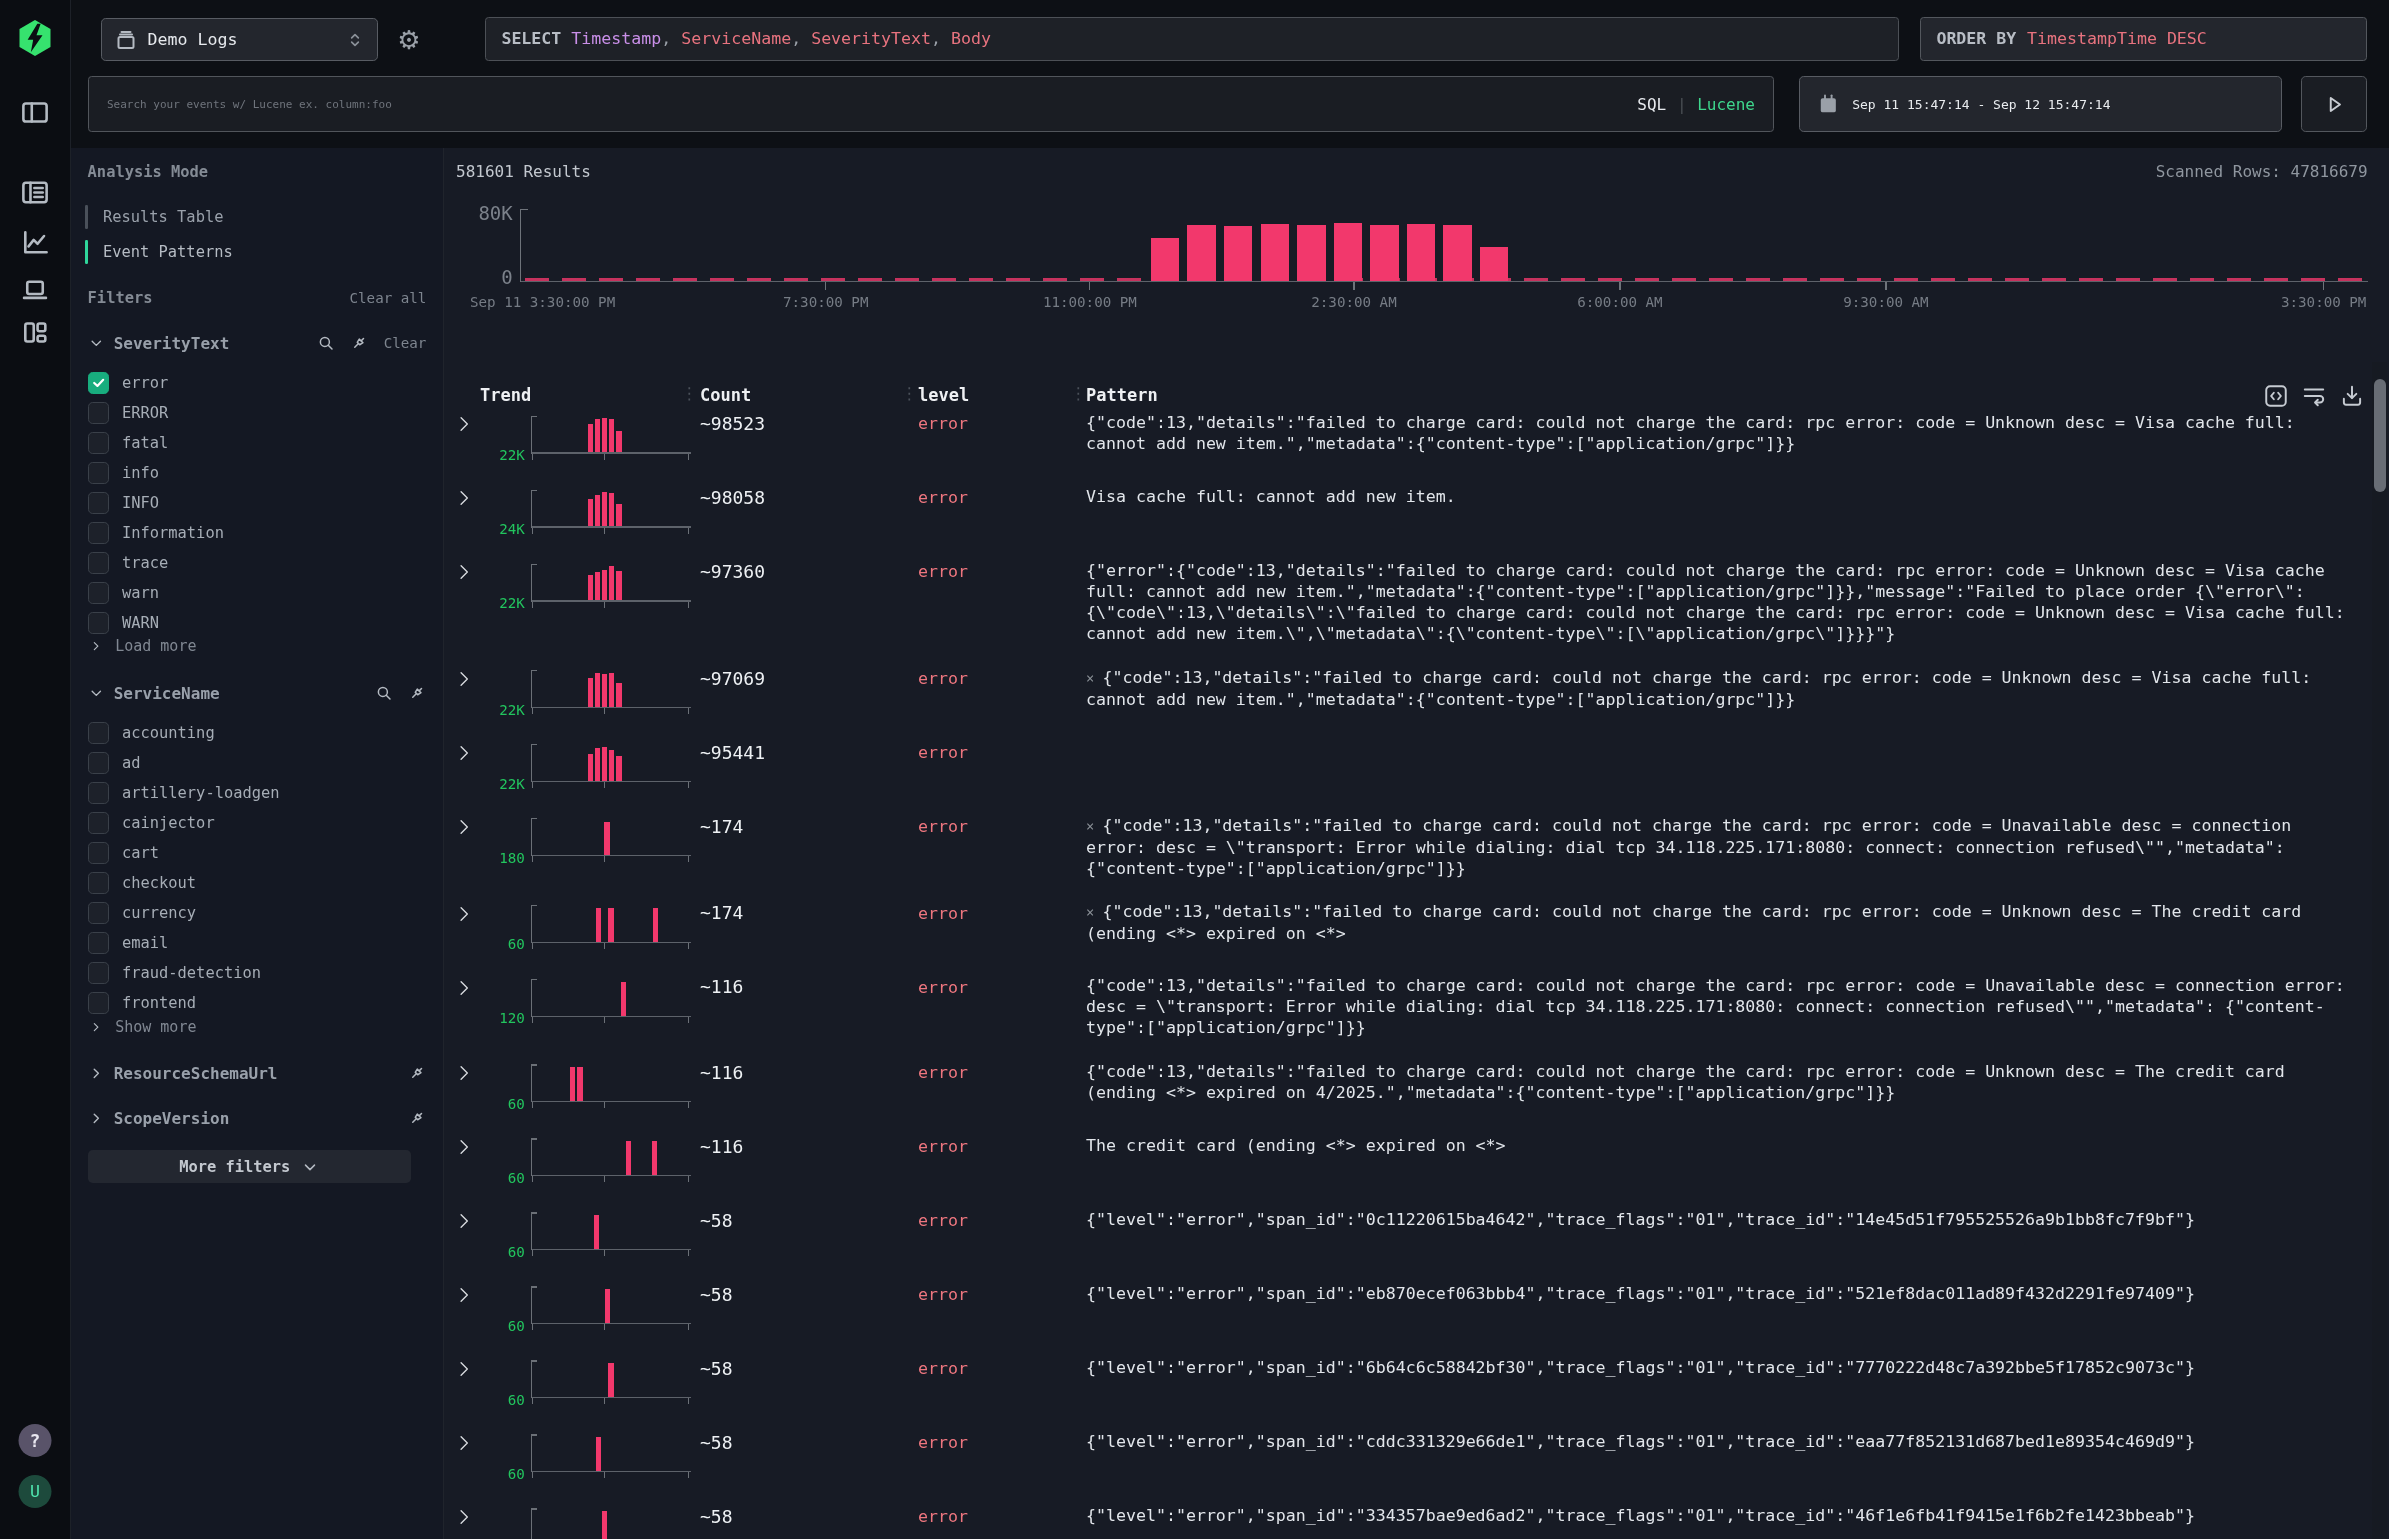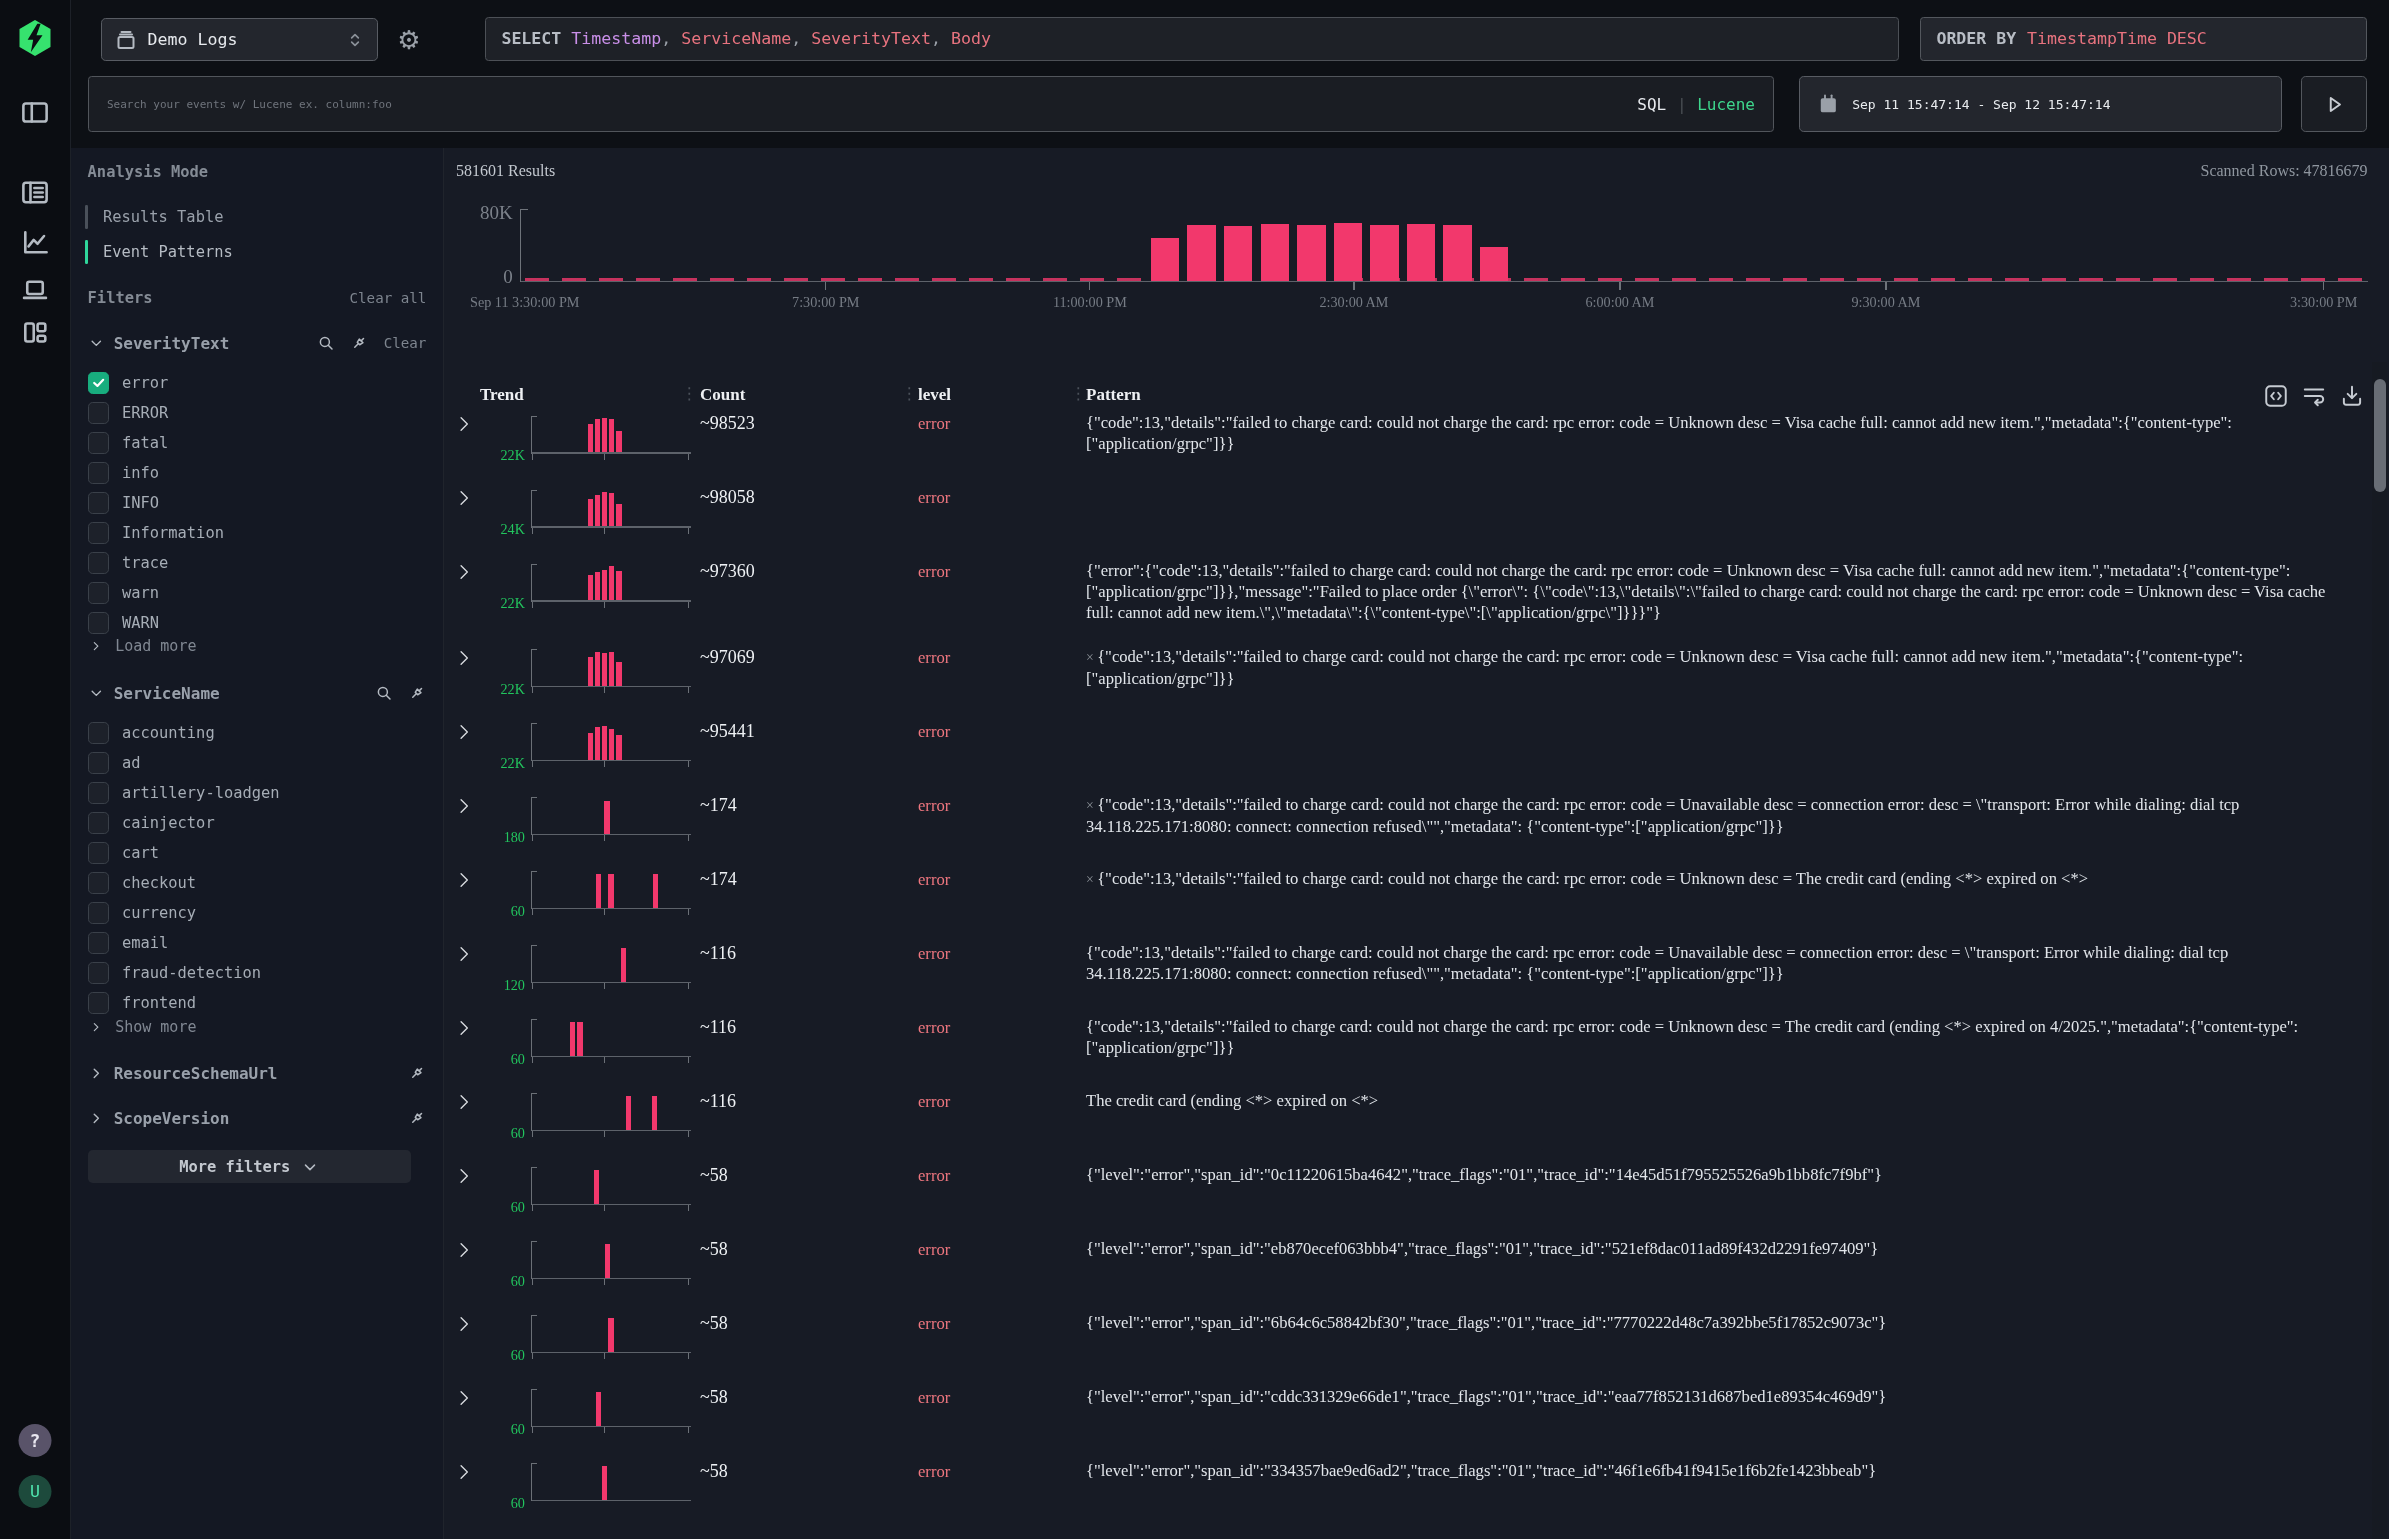--- a/index.html
+++ b/index.html
@@ -64,21 +64,21 @@
   .cbx { width:21.4px; height:21.4px; border-radius:4.7px; border:1.2px solid #3a4049; background:#1d212a; flex:0 0 auto;
     display:flex; align-items:center; justify-content:center; }
   .cbx.on { background:#18ad7e; border-color:#18ad7e; }
   .cbx svg { width:15.4px; height:15.4px; stroke:#fff; fill:none; stroke-width:3.4; stroke-linecap:round; stroke-linejoin:round; }
   .flabel { font-size:15.4px; color:#a6adb6; }
   .more-link { position:absolute; left:18px; display:flex; align-items:center; gap:12px; font-size:15px; color:#818893; cursor:pointer; }
   .more-filters { position:absolute; left:16.6px; width:323px; height:33px; background:#232730; border-radius:4.7px;
     display:flex; align-items:center; justify-content:center; gap:10.7px; font-size:15.4px; font-weight:bold; color:#c3c8cf; cursor:pointer; }
 
   
-  .main { position:absolute; left:444px; top:148px; width:1945px; height:1391px; background:#171b25;font-family:Liberation Serif, serif; }
+  .main { position:absolute; left:444px; top:148px; width:1945px; height:1391px; background:#171b25; }
   .results-row { position:absolute; left:12px; right:21.4px; top:14.2px; display:flex; justify-content:space-between; font-size:16px; }
   .res-count { color:#c3c8cf; }
   .res-scanned { color:#8f969f; }
 
   
   .plot { position:absolute; left:76px; top:61px; width:1848px; height:73px; border-left:1.2px solid #6e737a; }
   .plot::before { content:""; position:absolute; left:-1.2px; top:0; width:8.3px; height:1.2px; background:#6e737a; }
   .baseline { position:absolute; left:0; right:0; bottom:0; height:1.2px; background:#5d626a; }
   .ylab { position:absolute; right:calc(100% + 8.3px); font-size:19px; color:#7b818a; }
   .cbar { position:absolute; bottom:1.2px; width:28.5px; background:#f2386c; }
@@ -509,20 +509,21 @@
           <span class="sbar" style="left: 39.5%; height: 31px;"></span>
           <span class="sbar" style="left: 44%; height: 34px;"></span>
           <span class="sbar" style="left: 48.5%; height: 33px;"></span>
           <span class="sbar" style="left: 53%; height: 22.6px;"></span>
           <span class="stick" style="left: 0%;"></span>
           <span class="stick" style="left: 45%;"></span>
           <span class="stick" style="left: 98%;"></span>
         </span>
     <span class="ccell">~98058</span>
     <span class="lcell">error</span>
+    <div class="pattern">Visa cache full: cannot add new item.</div>
   </div>
 
   <div class="prow">
     <span class="rchev">
       <svg viewBox="0 0 24 24" width="20" height="20" style="stroke:#d9dce0;fill:none;stroke-width:1.6;stroke-linecap:round;stroke-linejoin:round">
             <polyline points="8.5,4.5 16,12 8.5,19.5"></polyline>
           </svg>
     </span>
     <span class="spark">
       <span class="slab">22K</span>

